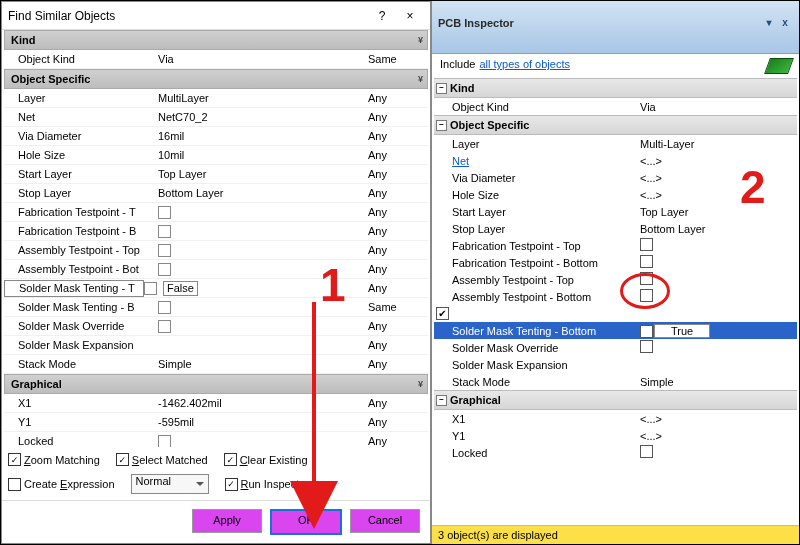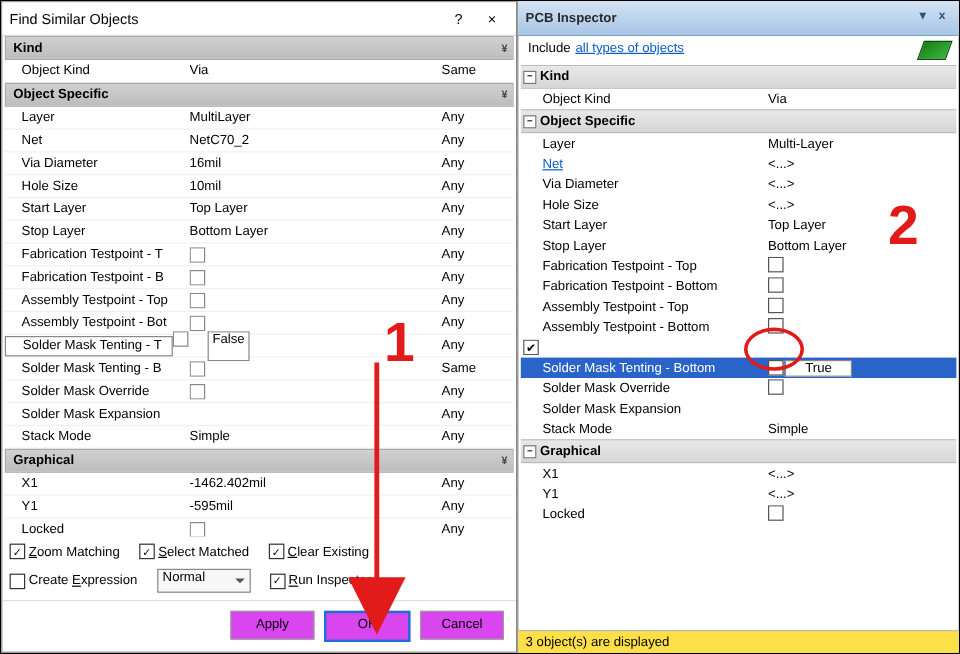--- a/index.html
+++ b/index.html
@@ -13,34 +13,34 @@
 .tbar .ico{width:28px;height:22px;text-align:center;line-height:22px;font-size:12px;cursor:default}
 .body{flex:1;overflow:hidden;padding:0 2px}
 .sec{height:18px;background:linear-gradient(#d0d0d0,#bdbdbd);font-weight:bold;padding-left:6px;line-height:18px;border:1px solid #aaa;display:flex;align-items:center}
 .sec .chev{margin-left:auto;margin-right:4px;font-size:9px;color:#444}
 .row{display:flex;height:18px;align-items:center;border-bottom:1px solid #f0f0f0}
 .c1{width:140px;padding-left:14px;overflow:hidden;white-space:nowrap}
 .c2{flex:1;overflow:hidden;white-space:nowrap}
 .c3{width:60px;padding-left:4px}
 .c1.sel{background:#fff;border:1px solid #888;box-sizing:border-box;height:17px;line-height:15px}
 .c2 .cb{width:13px;height:13px;border:1px solid #888;display:inline-block;vertical-align:middle;background:#fff;box-sizing:border-box}
-.c2 .fv{display:inline-block;border:1px solid #888;height:25px;line-height:13px;padding:0 3px;margin-left:16px;background:#fff;box-sizing:border-box}
+.c2 .fv{display:inline-block;border:1px solid #888;height:15px;line-height:13px;padding:0 3px;margin-left:6px;background:#fff;box-sizing:border-box}
 .opts{padding:6px;display:flex;flex-wrap:wrap;gap:4px 16px}
 .opt{display:flex;align-items:center;gap:3px}
 .opt .cb{width:13px;height:13px;border:1px solid #333;background:#fff;display:flex;align-items:center;justify-content:center;font-size:9px;box-sizing:border-box}
 .opt .lbl u{text-decoration:underline}
 .opt .dd{border:1px solid #888;height:18px;padding:0 16px 0 4px;background:#f7f7f7;position:relative;min-width:56px}
 .opt .dd::after{content:"";position:absolute;right:4px;top:7px;border:4px solid transparent;border-top-color:#555}
 .btns{display:flex;justify-content:flex-end;gap:8px;padding:8px 10px;border-top:1px solid #ddd}
 .btn{min-width:68px;height:22px;border:1px solid #999;background:#d946ef;text-align:center;line-height:20px;cursor:default}
 .btn.def{border:2px solid #1a6fd8;line-height:18px}
 
 
 .pnl{flex:1;display:flex;flex-direction:column;border-left:1px solid #888}
-.ptbar{height:20px;background:linear-gradient(#d2e3f3,#a8c6e6);display:flex;align-items:center;padding:4px 6px;border-bottom:1px solid #7da2c9;font-weight:bold;color:#2a2a2a}
+.ptbar{height:20px;background:linear-gradient(#d2e3f3,#a8c6e6);display:flex;padding:16px 6px;border-bottom:1px solid #7da2c9;font-weight:bold;color:#2a2a2a}
 .ptbar .pttl{flex:1}
 .ptbar .pico{width:16px;height:14px;text-align:center;line-height:12px;font-size:10px;color:#2b4f78}
 .inc{padding:4px 8px;display:flex;align-items:flex-start;gap:4px}
 .inc a{color:#0b5bcc;text-decoration:underline}
 .inc .chip{margin-left:auto;width:22px;height:14px;background:linear-gradient(135deg,#1a7f1a,#3cb43c);transform:skewX(-20deg);border:1px solid #0a4d0a}
 .pbody{flex:1;overflow:hidden;padding:0 2px}
 .psec{height:18px;background:linear-gradient(#e8e8e8,#d6d6d6);font-weight:bold;padding-left:16px;line-height:18px;border-top:1px solid #bbb;border-bottom:1px solid #bbb;position:relative}
 .psec .pm{position:absolute;left:2px;top:4px;width:9px;height:9px;border:1px solid #777;background:#fff;font-size:8px;line-height:8px;text-align:center}
 .prow{display:flex;height:17px;align-items:center}
 .pc1{width:186px;padding-left:18px;overflow:hidden;white-space:nowrap}

